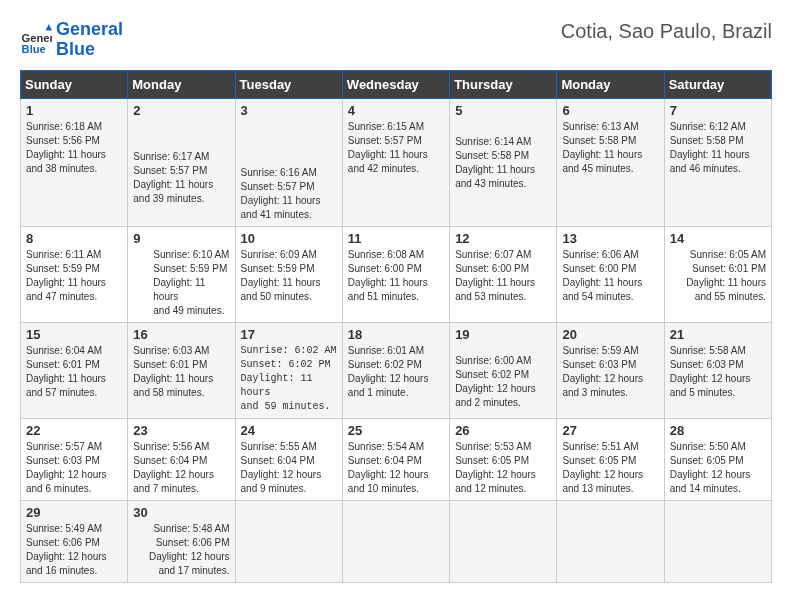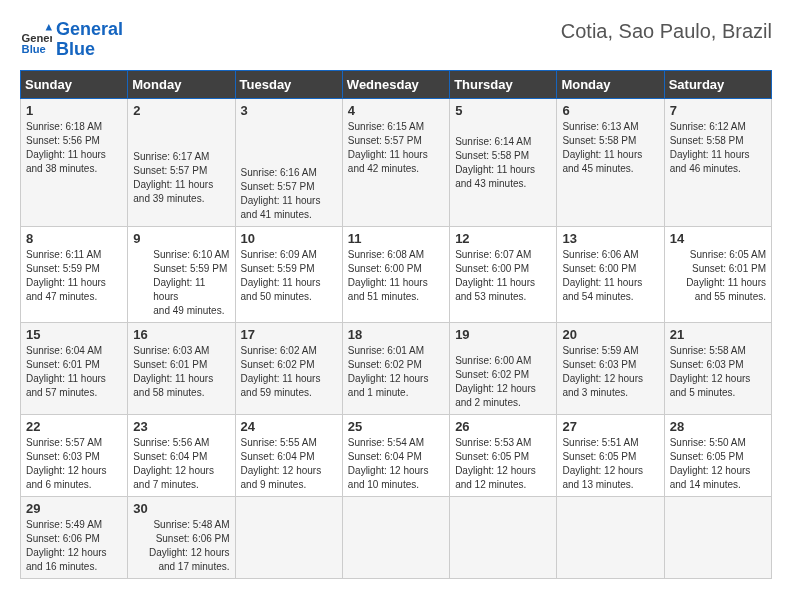--- a/index.html
+++ b/index.html
@@ -238,21 +238,21 @@
         </td>
         <td>
           <span class="day-num">16</span>
           <div class="day-info" style="white-space: pre-line;">Sunrise: 6:03 AM
 Sunset: 6:01 PM
 Daylight: 11 hours
 and 58 minutes.</div>
         </td>
         <td>
           <span class="day-num">17</span>
-          <div class="day-info" style="white-space: pre-line;">Sunrise: 6:02 AM
+          <div class="day-info" style="white-space: pre-line; font-family: Liberation Mono, monospace;">Sunrise: 6:02 AM
 Sunset: 6:02 PM
 Daylight: 11 hours
 and 59 minutes.</div>
         </td>
         <td>
           <span class="day-num">18</span>
           <div class="day-info" style="white-space: pre-line;">Sunrise: 6:01 AM
 Sunset: 6:02 PM
 Daylight: 12 hours
 and 1 minute.</div>

